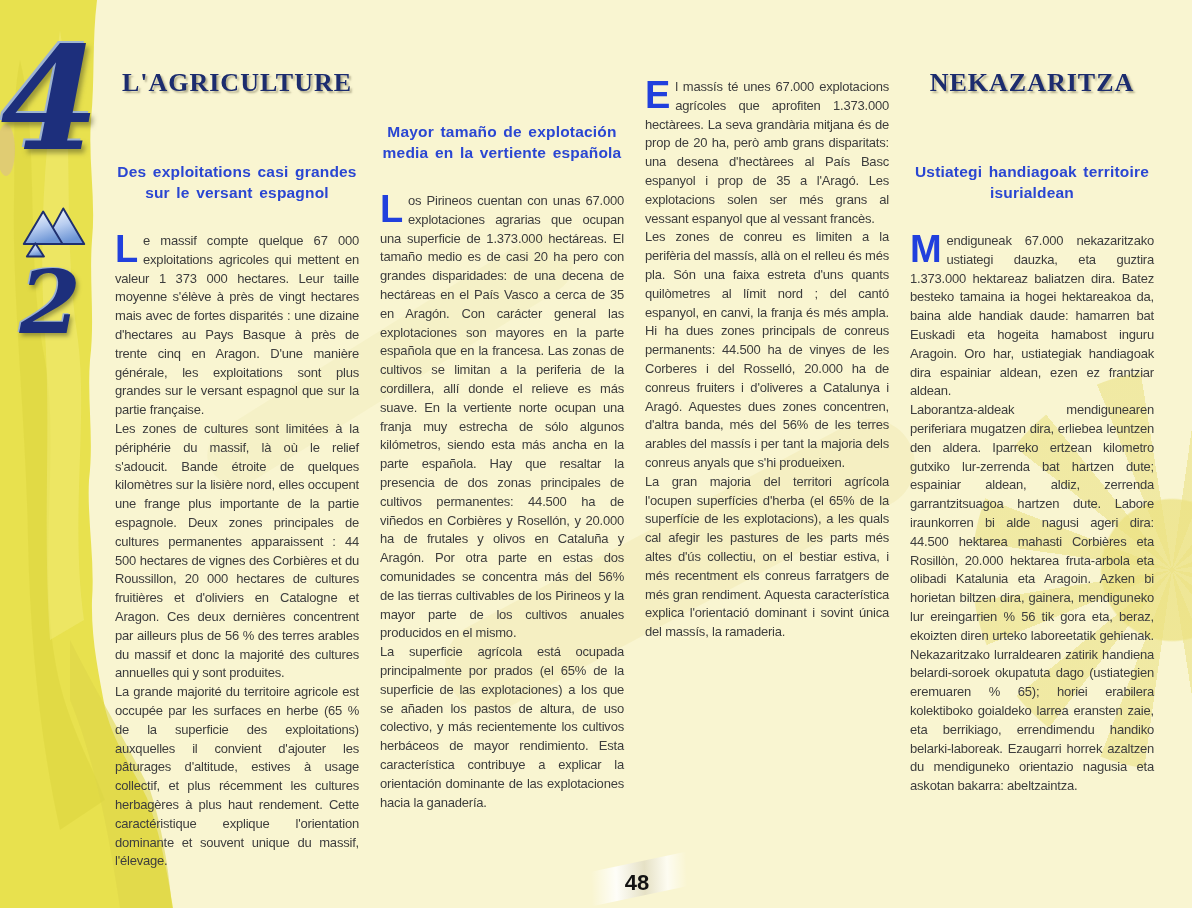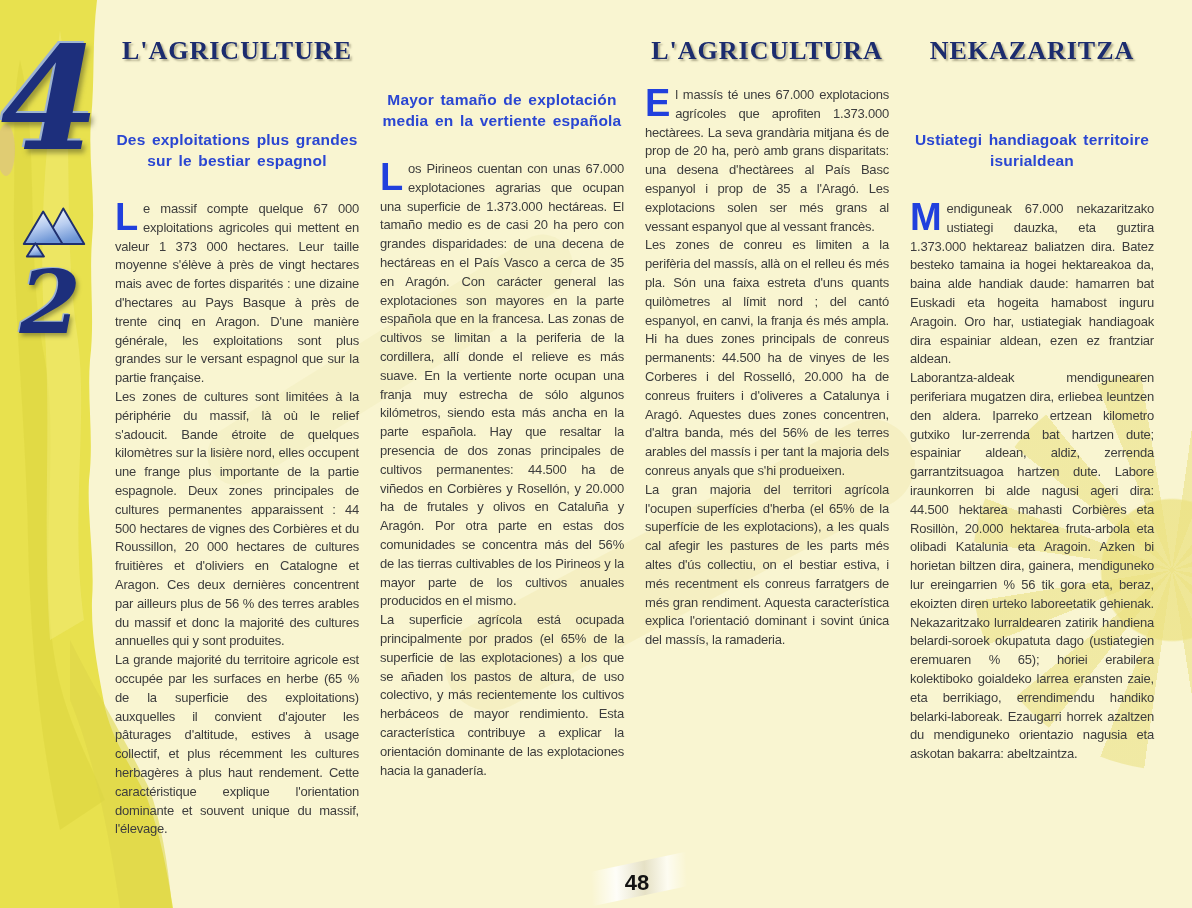--- a/index.html
+++ b/index.html
@@ -52,21 +52,21 @@
     font-size:88px; line-height:1; color:#1d2f7c;
     text-shadow:-1.5px -1.5px 0 rgba(150,175,225,.9), 2px 3px 4px rgba(90,90,40,.55);
   }
   .mountain { position:absolute; left:18px; top:196px; width:72px; height:62px; }
 
   
   .columns {
     position:absolute; left:115px; top:30px; width:1039px;
     display:grid; grid-template-columns:repeat(4, 244px); column-gap:21px;
   }
-  .col { min-width:0; }
+  .col { min-width:0;margin-top:32px; }
   .col-header {
     margin-top:6px; height:34px;
     font-family:"Liberation Serif", serif; font-weight:bold;
     font-size:26px; letter-spacing:1px; text-align:center;
     color:#1c2c6e;
     text-shadow:2px 2px 2px rgba(130,125,95,.6);
   }
   .col-subtitle {
     margin-top:46px; height:68px;
     display:flex; align-items:center; justify-content:center; text-align:center;
@@ -130,38 +130,37 @@
       <polygon points="6,62 31,20 56,62" fill="url(#mg)" stroke="#1e2f6f" stroke-width="2.5" stroke-linejoin="round"></polygon>
       <polygon points="10,78 21,61 32,78" fill="url(#mg)" stroke="#1e2f6f" stroke-width="2.5" stroke-linejoin="round"></polygon>
     </svg>
     <div class="section-number">2</div>
   </aside>
 
   <main class="columns">
 
     <section class="col">
       <h1 class="col-header">L'AGRICULTURE</h1>
-      <h2 class="col-subtitle">Des exploitations plus grandes sur le bestiar espagnol</h2>
+      <h2 class="col-subtitle">Des exploitations casi grandes sur le versant espagnol</h2>
       <div class="col-body">
         <p><span class="dropcap">L</span><span>e massif compte quelque 67 000 exploitations agricoles qui mettent en valeur 1 373 000 hectares. Leur taille moyenne s'élève à près de vingt hectares mais avec de fortes disparités : une dizaine d'hectares au Pays Basque à près de trente cinq en Aragon. D'une manière générale, les exploitations sont plus grandes sur le versant espagnol que sur la partie française.</span></p>
         <p>Les zones de cultures sont limitées à la périphérie du massif, là où le relief s'adoucit. Bande étroite de quelques kilomètres sur la lisière nord, elles occupent une frange plus importante de la partie espagnole. Deux zones principales de cultures permanentes apparaissent : 44 500 hectares de vignes des Corbières et du Roussillon, 20 000 hectares de cultures fruitières et d'oliviers en Catalogne et Aragon. Ces deux dernières concentrent par ailleurs plus de 56 % des terres arables du massif et donc la majorité des cultures annuelles qui y sont produites.</p>
         <p>La grande majorité du territoire agricole est occupée par les surfaces en herbe (65 % de la superficie des exploitations) auxquelles il convient d'ajouter les pâturages d'altitude, estives à usage collectif, et plus récemment les cultures herbagères à plus haut rendement. Cette caractéristique explique l'orientation dominante et souvent unique du massif, l'élevage.</p>
       </div>
     </section>
 
     <section class="col">
       <h2 class="col-subtitle">Mayor tamaño de explotación media en la vertiente española</h2>
       <div class="col-body">
         <p><span class="dropcap">L</span><span>os Pirineos cuentan con unas 67.000 explotaciones agrarias que ocupan una superficie de 1.373.000 hectáreas. El tamaño medio es de casi 20 ha pero con grandes disparidades: de una decena de hectáreas en el País Vasco a cerca de 35 en Aragón. Con carácter general las explotaciones son mayores en la parte española que en la francesa. Las zonas de cultivos se limitan a la periferia de la cordillera, allí donde el relieve es más suave. En la vertiente norte ocupan una franja muy estrecha de sólo algunos kilómetros, siendo esta más ancha en la parte española. Hay que resaltar la presencia de dos zonas principales de cultivos permanentes: 44.500 ha de viñedos en Corbières y Rosellón, y 20.000 ha de frutales y olivos en Cataluña y Aragón. Por otra parte en estas dos comunidades se concentra más del 56% de las tierras cultivables de los Pirineos y la mayor parte de los cultivos anuales producidos en el mismo.</span></p>
         <p>La superficie agrícola está ocupada principalmente por prados (el 65% de la superficie de las explotaciones) a los que se añaden los pastos de altura, de uso colectivo, y más recientemente los cultivos herbáceos de mayor rendimiento. Esta característica contribuye a explicar la orientación dominante de las explotaciones hacia la ganadería.</p>
       </div>
     </section>
 
     <section class="col">
-      <h1 class="col-header">L'AGRICULTURA</h1>
       <div class="col-body">
         <p><span class="dropcap">E</span><span>l massís té unes 67.000 explotacions agrícoles que aprofiten 1.373.000 hectàrees. La seva grandària mitjana és de prop de 20 ha, però amb grans disparitats: una desena d'hectàrees al País Basc espanyol i prop de 35 a l'Aragó. Les explotacions solen ser més grans al vessant espanyol que al vessant francès.</span></p>
         <p>Les zones de conreu es limiten a la perifèria del massís, allà on el relleu és més pla. Són una faixa estreta d'uns quants quilòmetres al límit nord ; del cantó espanyol, en canvi, la franja és més ampla. Hi ha dues zones principals de conreus permanents: 44.500 ha de vinyes de les Corberes i del Rosselló, 20.000 ha de conreus fruiters i d'oliveres a Catalunya i Aragó. Aquestes dues zones concentren, d'altra banda, més del 56% de les terres arables del massís i per tant la majoria dels conreus anyals que s'hi produeixen.</p>
         <p>La gran majoria del territori agrícola l'ocupen superfícies d'herba (el 65% de la superfície de les explotacions), a les quals cal afegir les pastures de les parts més altes d'ús collectiu, on el bestiar estiva, i més recentment els conreus farratgers de més gran rendiment. Aquesta característica explica l'orientació dominant i sovint única del massís, la ramaderia.</p>
       </div>
     </section>
 
     <section class="col">
       <h1 class="col-header">NEKAZARITZA</h1>
       <h2 class="col-subtitle">Ustiategi handiagoak territoire isurialdean</h2>

